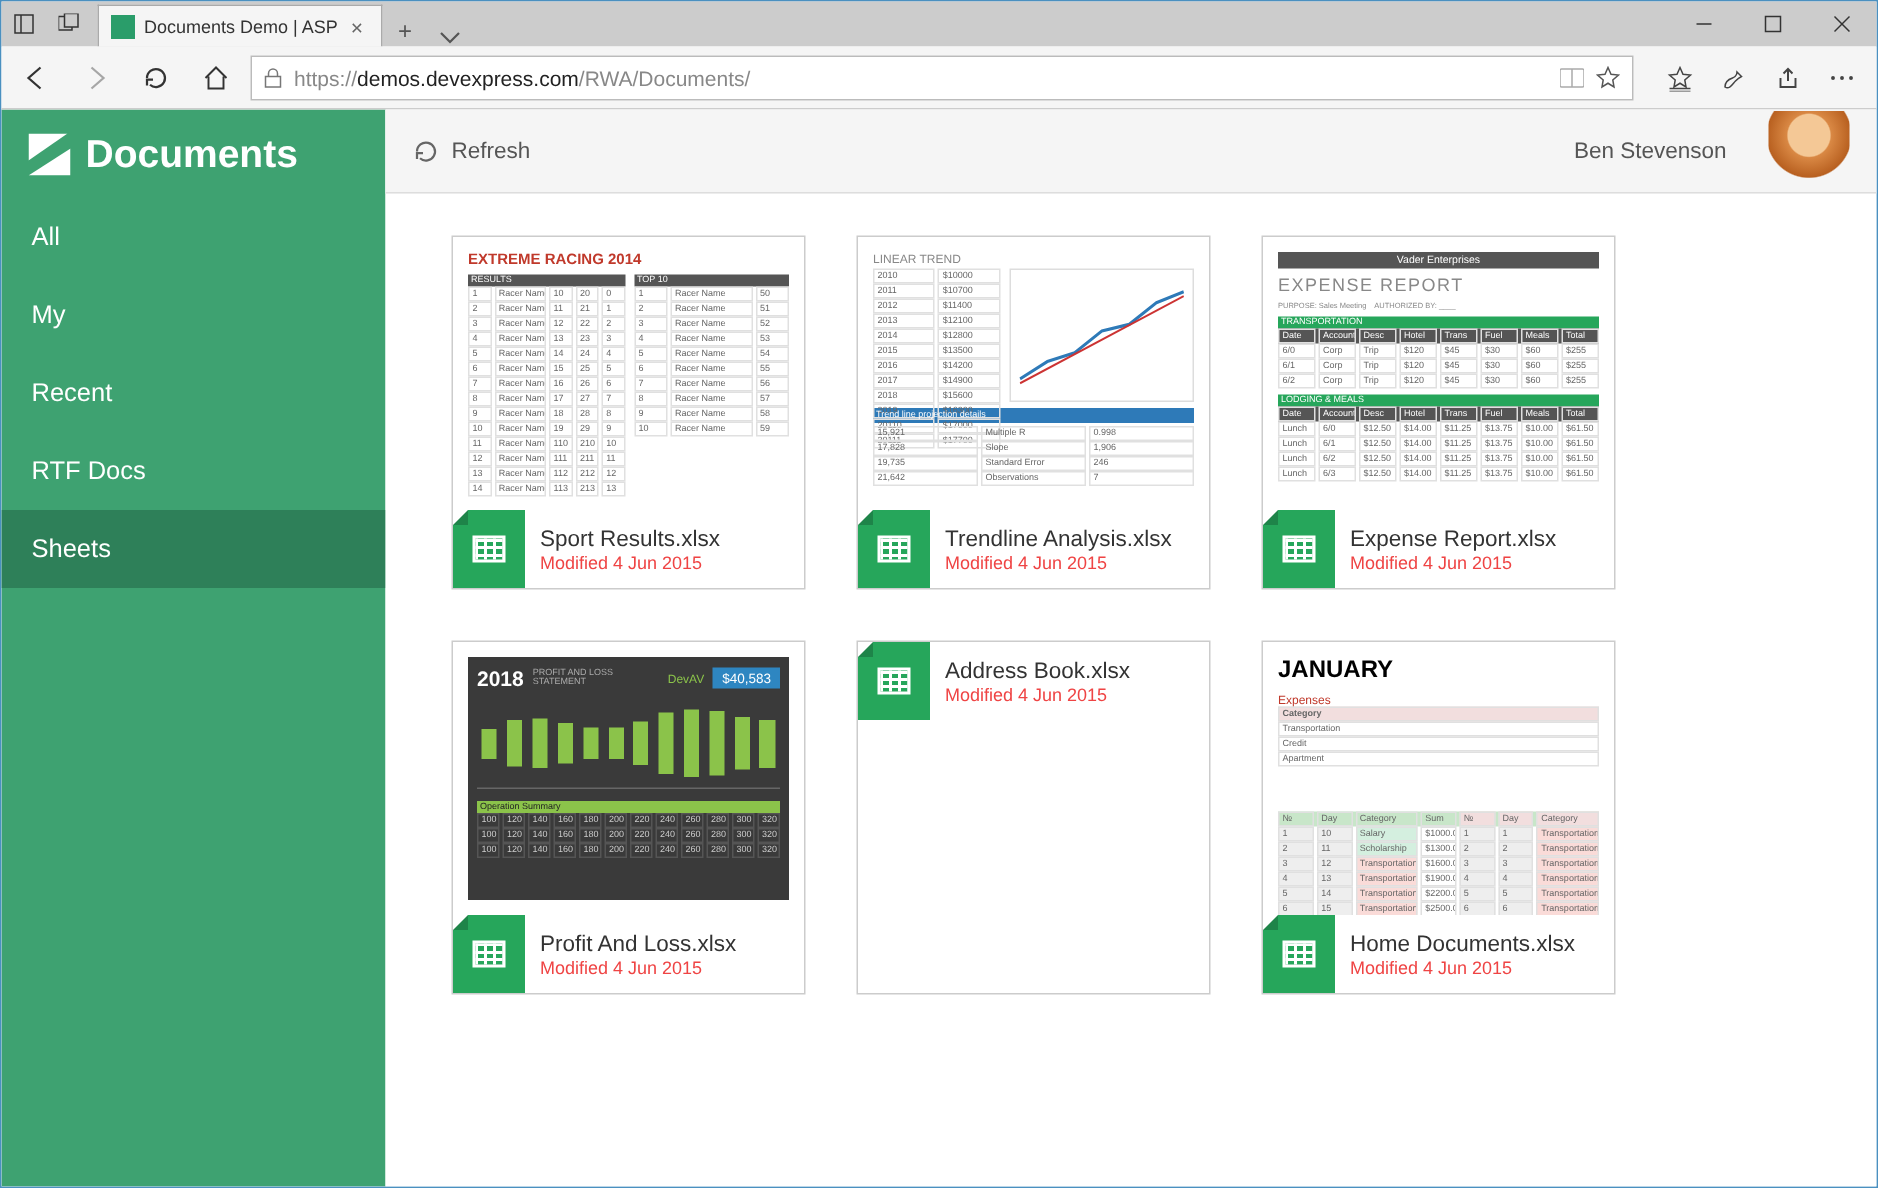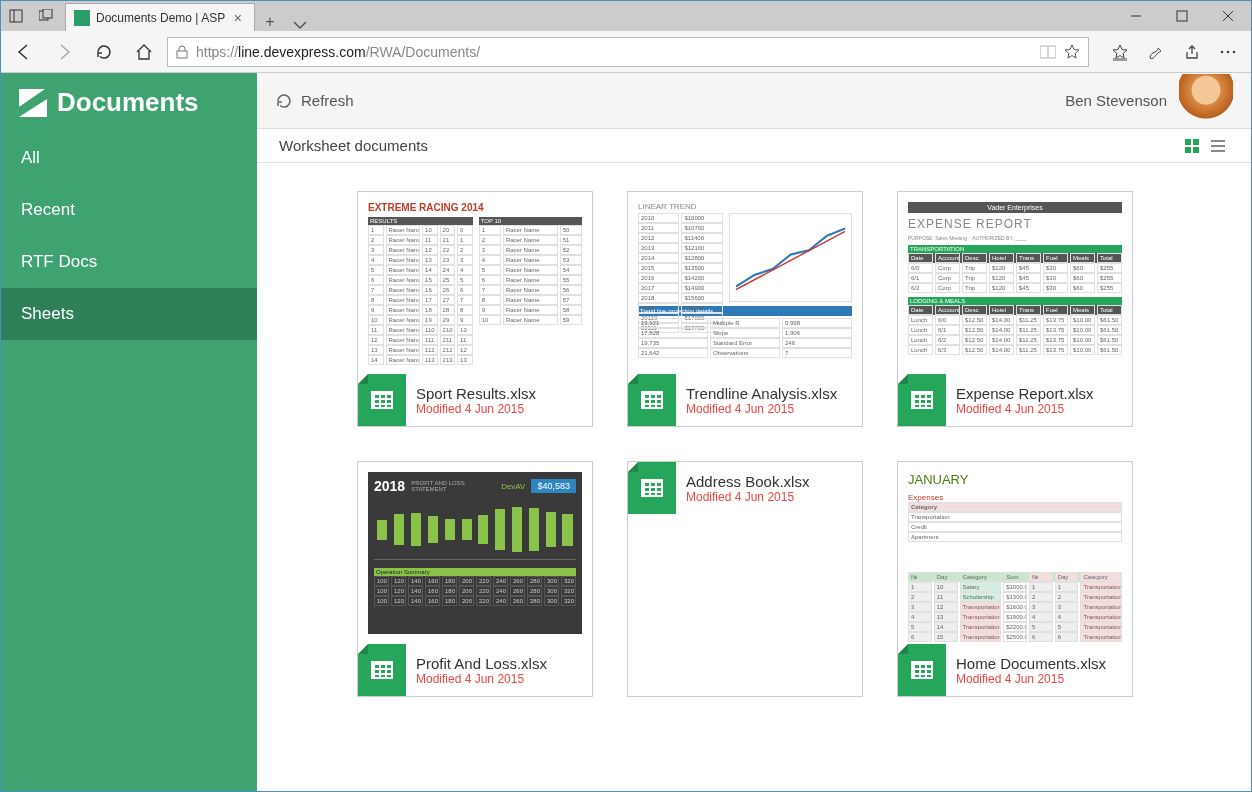--- a/index.html
+++ b/index.html
@@ -32,31 +32,31 @@
 .sidebar { width: 256px; background: #3ea271; color: #fff; display: flex; flex-direction: column; }
 .logo { display: flex; align-items: center; gap: 10px; padding: 14px 18px; }
 .logo-text { font-size: 26px; font-weight: 600; }
 .nav-item { padding: 16px 20px; font-size: 17px; font-weight: 300; cursor: pointer; }
 .nav-item.active { background: #2e8059; }
 
 .main { flex: 1; display: flex; flex-direction: column; background: #fff; }
 .toolbar { height: 56px; background: #f5f5f5; border-bottom: 1px solid #ddd; display: flex; align-items: center; padding: 0 18px; }
 .refresh-btn { display: flex; align-items: center; gap: 8px; color: #555; font-size: 15px; cursor: pointer; }
 .spacer { flex: 1; }
-.user { color: #555; font-size: 15px; margin-right: 12px; }
+.user { color: #555; font-size: 15px; margin-right: 28px; }
 .avatar { width: 54px; height: 54px; border-radius: 0; object-fit: cover; background: radial-gradient(circle at 50% 30%, #f4c896 30%, #d98844 32%, #b86020 60%, #f5f5f5 62%); }
 
 .filterrow { height: 34px; border-bottom: 1px solid #ddd; display: flex; align-items: center; padding: 0 22px; }
 .filter-title { color: #444; font-size: 15px; }
 .view-toggles { margin-left: auto; display: flex; gap: 4px; }
 .vt { width: 22px; height: 22px; display: flex; align-items: center; justify-content: center; }
 .vt.active { color: #26a65b; }
 .vt.inactive { color: #888; }
 
-.grid { flex: 1; padding: 28px 100px; overflow: auto; }
+.grid { flex: 1; padding: 28px 44px; overflow: auto; }
 .grid-inner { display: grid; grid-template-columns: repeat(3, 236px); gap: 34px 34px; justify-content: start; }
 
 .card { width: 236px; border: 1px solid #ccc; display: flex; flex-direction: column; cursor: pointer; }
 .thumb { height: 182px; background: #fff; padding: 10px; display: flex; align-items: stretch; justify-content: center; position: relative; overflow: hidden; }
 .card-footer { display: flex; align-items: center; height: 52px; }
 .doc-icon { width: 48px; height: 52px; background: #26a65b; position: relative; display: flex; align-items: center; justify-content: center; }
 .doc-icon::before { content: ""; position: absolute; top: 0; left: 0; border-top: 10px solid #fff; border-right: 10px solid #1e8449; }
 .doc-icon-grid { width: 22px; height: 18px; background: repeating-linear-gradient(#fff 0 2px, transparent 2px 5px), repeating-linear-gradient(90deg, #fff 0 2px, transparent 2px 6px); border: 2px solid #fff; }
 .card-meta { padding: 6px 10px; flex: 1; }
 .card-title { font-size: 15px; color: #333; }
@@ -146,21 +146,21 @@
         </svg>
       </div>
     <div class="addrbar">
       <span class="lock">
           <svg width="12" height="14">
             <rect x="1" y="6" width="10" height="7" fill="none" stroke="#777"></rect>
             <path d="M3 6V4a3 3 0 0 1 6 0v2" fill="none" stroke="#777"></path>
           </svg>
         </span>
       <span class="url">
-        <span class="gray">https://</span><span class="dark">line.devexpress.com</span><span class="gray">/RWA/Documents/</span>
+        <span class="gray">https://</span><span class="dark">demos.devexpress.com</span><span class="gray">/RWA/Documents/</span>
       </span>
       <span style="color:#aaa">
           <svg width="16" height="14">
             <rect x="0" y="1" width="16" height="12" rx="1" fill="none" stroke="#aaa"></rect>
             <line x1="8" y1="1" x2="8" y2="13" stroke="#aaa"></line>
           </svg>
         </span>
       <span>
           <svg width="16" height="16">
             <path d="M8 1l2 4.5 5 .5-3.8 3.3L12 14 8 11.5 4 14l.8-4.7L1 6l5-.5z" fill="none" stroke="#555"></path>
@@ -199,60 +199,41 @@
     <div class="sidebar">
       <div class="logo">
         <svg width="28" height="28">
             <polygon points="0,28 28,28 28,10" fill="#fff"></polygon>
             <polygon points="0,0 0,18 26,0" fill="#fff"></polygon>
           </svg>
         <div class="logo-text">Documents</div>
       </div>
       <div id="nav">
           <div class="nav-item">All</div>
+          <div class="nav-item">My</div>
           <div class="nav-item">Recent</div>
           <div class="nav-item">RTF Docs</div>
           <div class="nav-item active">Sheets</div>
         </div>
     </div>
 
     <div class="main">
       <div class="toolbar">
         <div class="refresh-btn">
           <svg width="18" height="18" viewBox="0 0 18 18">
               <path d="M3 9a6 6 0 1 1 2 4.5" fill="none" stroke="#666" stroke-width="1.5"></path>
               <path d="M3 14v-4h4" fill="none" stroke="#666" stroke-width="1.5"></path>
             </svg>
           <span>Refresh</span>
         </div>
         <div class="spacer"></div>
         <div class="user">Ben Stevenson</div>
         <div class="avatar"></div>
       </div>
 
-      <div class="filterrow">
-        <div class="filter-title">Worksheet documents</div>
-        <div class="view-toggles">
-          <div class="vt active">
-              <svg width="16" height="16">
-                <rect x="1" y="1" width="6" height="6" fill="#26a65b"></rect>
-                <rect x="9" y="1" width="6" height="6" fill="#26a65b"></rect>
-                <rect x="1" y="9" width="6" height="6" fill="#26a65b"></rect>
-                <rect x="9" y="9" width="6" height="6" fill="#26a65b"></rect>
-              </svg>
-            </div>
-          <div class="vt inactive">
-              <svg width="16" height="16">
-                <line x1="1" y1="3" x2="15" y2="3" stroke="#888" stroke-width="2"></line>
-                <line x1="1" y1="8" x2="15" y2="8" stroke="#888" stroke-width="2"></line>
-                <line x1="1" y1="13" x2="15" y2="13" stroke="#888" stroke-width="2"></line>
-              </svg>
-            </div>
-        </div>
-      </div>
 
       <div class="grid">
         <div class="grid-inner" id="cards">
             <div class="card">
               <div class="thumb">
                 <div class="fake">
                   <div class="fake-title" style="color:#c0392b">EXTREME RACING 2014</div>
                   <div class="fake-split">
                     <div class="fake-col">
                       <div style="background:#555;color:#fff;padding:1px 2px">RESULTS</div>
@@ -739,21 +720,21 @@
                 </div>
                 <div class="card-meta">
                   <div class="card-title">Address Book.xlsx</div>
                   <div class="card-sub">Modified 4 Jun 2015</div>
                 </div>
               </div>
             </div>
             <div class="card">
               <div class="thumb">
                 <div class="fake">
-                  <div style="font-size:13px;color:#4d7c0f;font-weight:400;margin-bottom:6px">JANUARY</div>
+                  <div style="font-size:16px;color:#000000;font-weight:700;margin-bottom:6px">JANUARY</div>
                   <div class="fake-split" style="height:45%">
                     <div class="fake-col">
                       <div style="color:#c0392b;font-size:8px">Expenses</div>
                       <div class="fake-row" style="background:#f2dede">
                         <div class="fake-cell"><b>Category</b></div>
                       </div>
                       <div class="fake-row">
                         <div class="fake-cell">Transportation</div>
                       </div>
                       <div class="fake-row">

